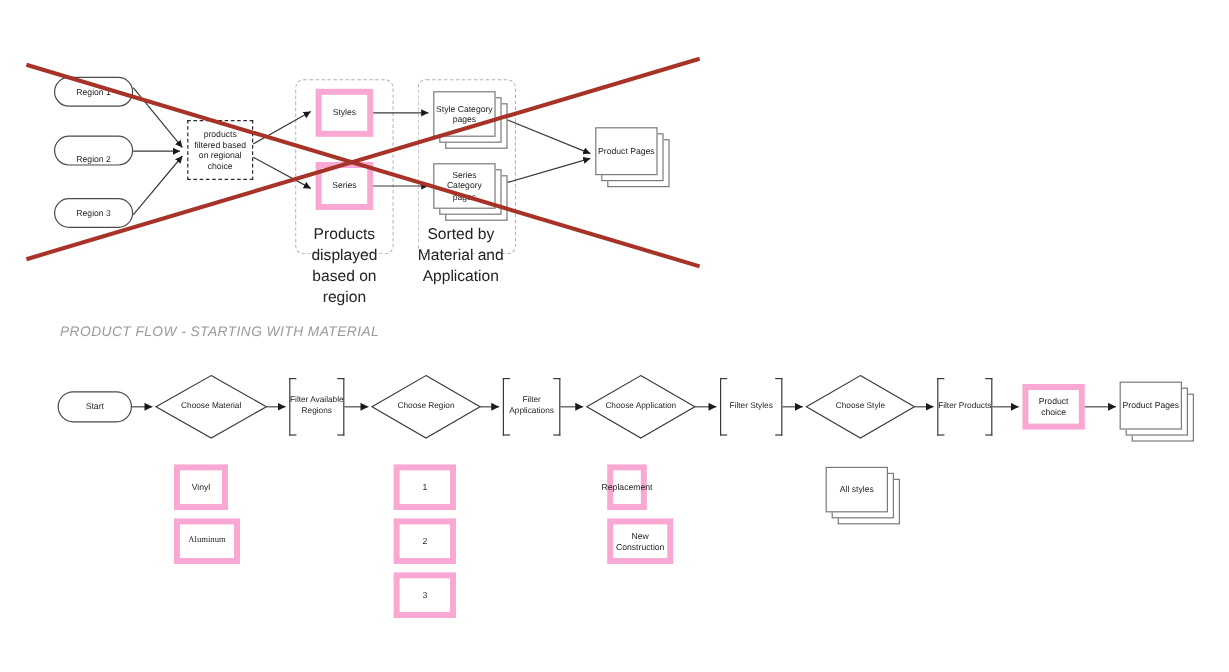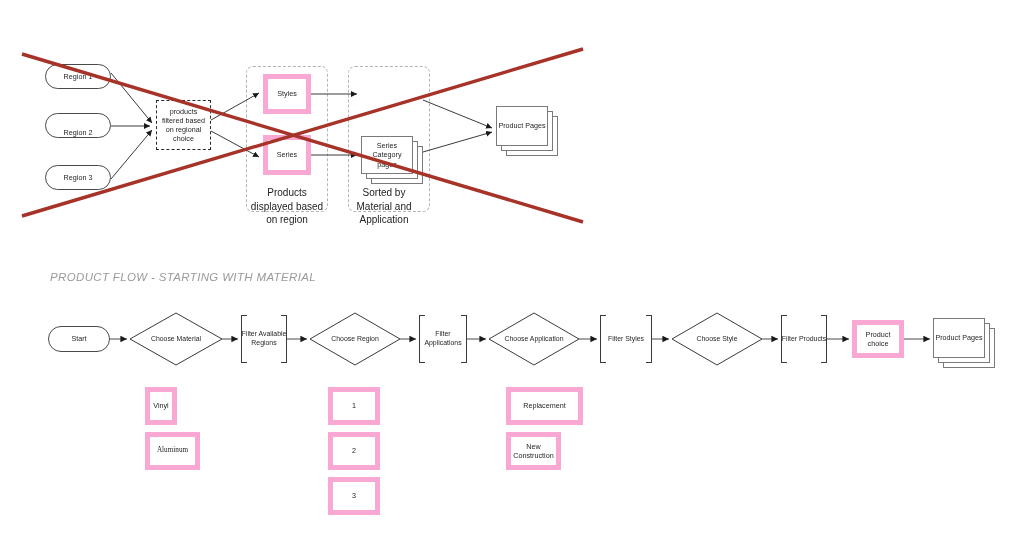--- a/index.html
+++ b/index.html
@@ -56,21 +56,21 @@
   .group-box {
     position: absolute;
     box-sizing: border-box;
     border: 1px dashed #b4b4b4;
     border-radius: 7px;
     background: transparent;
   }
   .group-caption {
     position: absolute;
     text-align: center;
-    font-size: 10px;
+    font-size: 13px;
     line-height: 1.35;
     color: #232323;
   }
 
   
   .stack {
     position: absolute;
   }
   .stack .sheet {
     position: absolute;
@@ -168,20 +168,27 @@
   <div class="node rect" style="left:263px; top:74px; width:48px; height:40px;">
     <span>Styles</span>
   </div>
   <div class="node rect" style="left:263px; top:135px; width:48px; height:40px;">
     <span>Series</span>
   </div>
   <div class="group-caption" style="left:246px; top:186px; width:82px;">Products displayed based on region</div>
 
   <div class="group-box" style="left:348px; top:66px; width:82px; height:146px;"></div>
 
+  <div class="stack" style="left:361px; top:76px; width:62px; height:48px;">
+    <div class="sheet s3" style="width:52px; height:38px;"></div>
+    <div class="sheet s2" style="width:52px; height:38px;"></div>
+    <div class="face" style="width:52px; height:38px;">
+      <span>Style Category pages</span>
+    </div>
+  </div>
 
   <div class="stack" style="left:361px; top:136px; width:62px; height:48px;">
     <div class="sheet s3" style="width:52px; height:38px;"></div>
     <div class="sheet s2" style="width:52px; height:38px;"></div>
     <div class="face" style="width:52px; height:38px;">
       <span>Series Category pages</span>
     </div>
   </div>
 
   <div class="group-caption" style="left:348px; top:186px; width:72px;">Sorted by Material and Application</div>
@@ -314,38 +321,45 @@
       <line x1="400" y1="339" x2="416" y2="339"></line>
       <line x1="467" y1="339" x2="486" y2="339"></line>
       <line x1="579" y1="339" x2="597" y2="339"></line>
       <line x1="652" y1="339" x2="669" y2="339"></line>
       <line x1="762" y1="339" x2="778" y2="339"></line>
       <line x1="827" y1="339" x2="849" y2="339"></line>
       <line x1="904" y1="339" x2="930" y2="339"></line>
     </g>
   </svg>
 
-  <div class="node rect" style="left:145px; top:387px; width:32px; height:38px;">
+  <div class="node rect" style="left:145px; top:387px; width:45px; height:38px;">
     <span>Vinyl</span>
   </div>
   <div class="node rect" style="left:145px; top:432px; width:55px; height:38px;font-family:Liberation Serif, serif;">
     <span>Aluminum</span>
   </div>
 
   <div class="node rect" style="left:328px; top:387px; width:52px; height:38px;">
     <span>1</span>
   </div>
   <div class="node rect" style="left:328px; top:432px; width:52px; height:38px;">
     <span>2</span>
   </div>
   <div class="node rect" style="left:328px; top:477px; width:52px; height:38px;">
     <span>3</span>
   </div>
 
-  <div class="node rect" style="left:506px; top:387px; width:77px; height:38px;">
+  <div class="node rect" style="left:506px; top:387px; width:33px; height:38px;">
     <span>Replacement</span>
   </div>
   <div class="node rect" style="left:506px; top:432px; width:55px; height:38px;">
     <span>New Construction</span>
   </div>
 
+  <div class="stack" style="left:688px; top:389px; width:62px; height:48px;">
+    <div class="sheet s3" style="width:52px; height:38px;"></div>
+    <div class="sheet s2" style="width:52px; height:38px;"></div>
+    <div class="face" style="width:52px; height:38px;">
+      <span>All styles</span>
+    </div>
+  </div>
 
 </div>
 
 </body></html>

